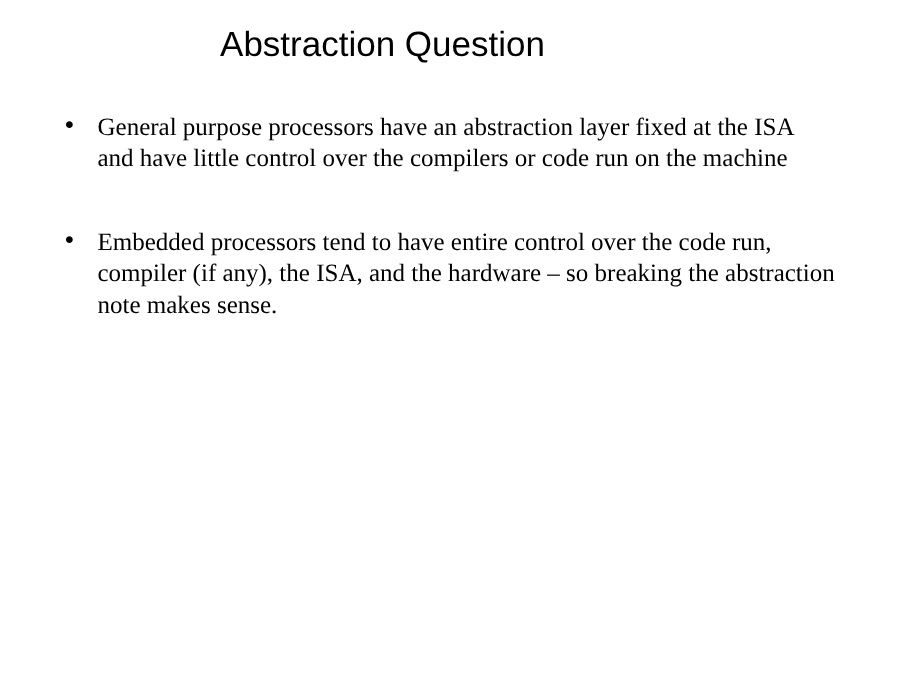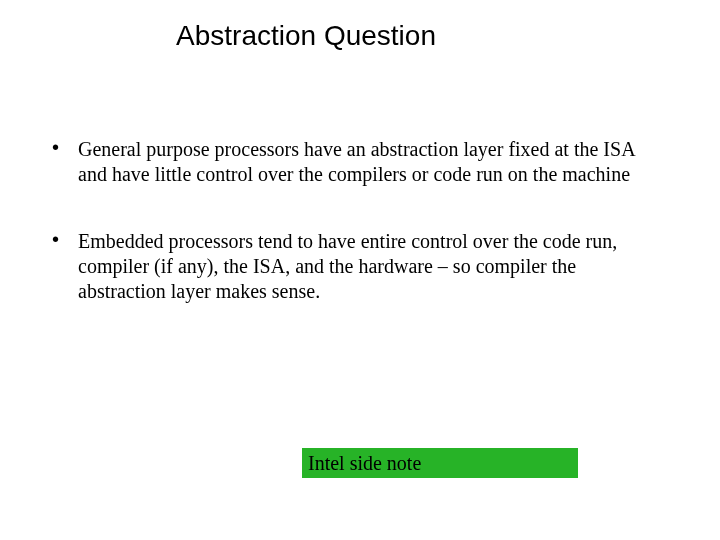--- a/index.html
+++ b/index.html
@@ -26,21 +26,20 @@
     top: 20px;
     left: 0;
     width: 100%;
     color: #000000;
   }
   .bullets {
     position: absolute;
     top: 90px;
     left: 48px;
     width: 620px;
-    margin-top: 47px;
   }
   .bullet {
     position: relative;
     padding-left: 30px;
     font-size: 20px;
     line-height: 1.25;
     margin-bottom: 42px;
   }
   .bullet::before {
     content: "•";
@@ -66,17 +65,16 @@
   }
 </style>
 </head>
 <body>
 
 <div class="slide">
   <div class="title">Abstraction Question</div>
 
   <div class="bullets">
     <div class="bullet">General purpose processors have an abstraction layer fixed at the ISA and have little control over the compilers or code run on the machine</div>
-    <div class="bullet">Embedded processors tend to have entire control over the code run, compiler (if any), the ISA, and the hardware – so compiler the abstraction layer makes sense.</div>
+    <div class="bullet">Embedded processors tend to have entire control over the code run, compiler (if any), the ISA, and the hardware – so breaking the abstraction note makes sense.</div>
   </div>
 
-  <div class="note">Intel side note</div>
 </div>
 
 </body></html>

